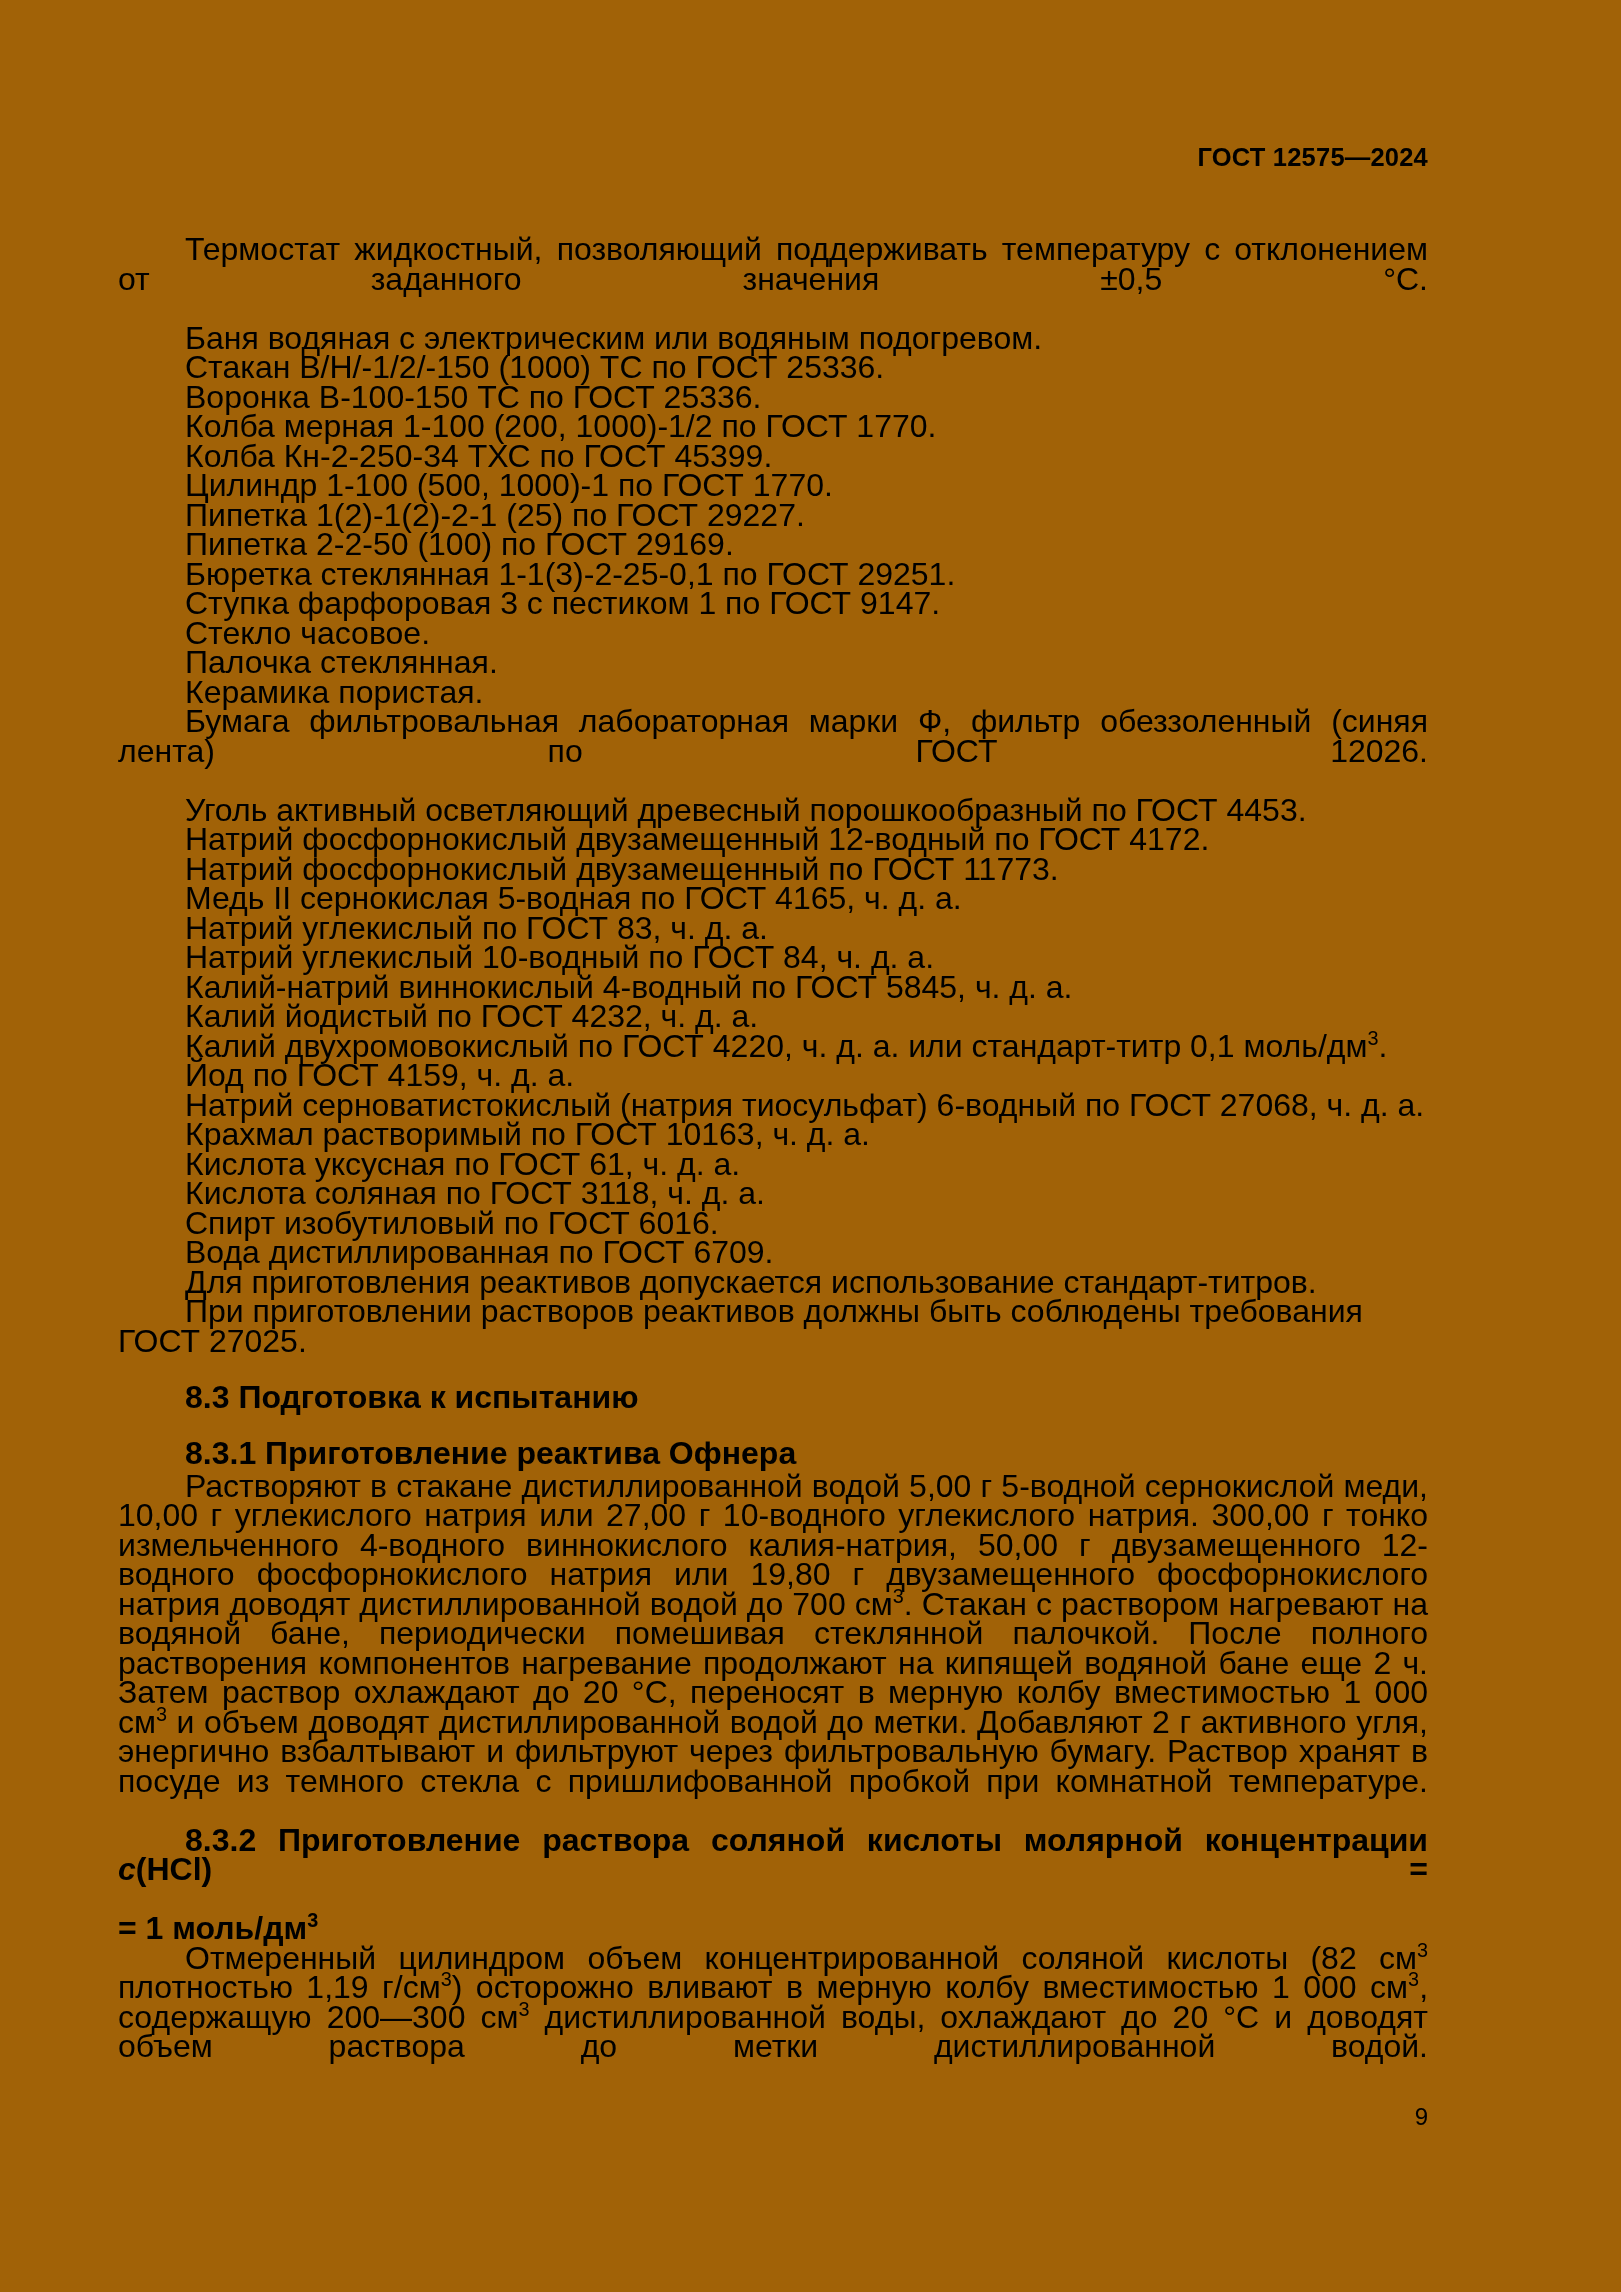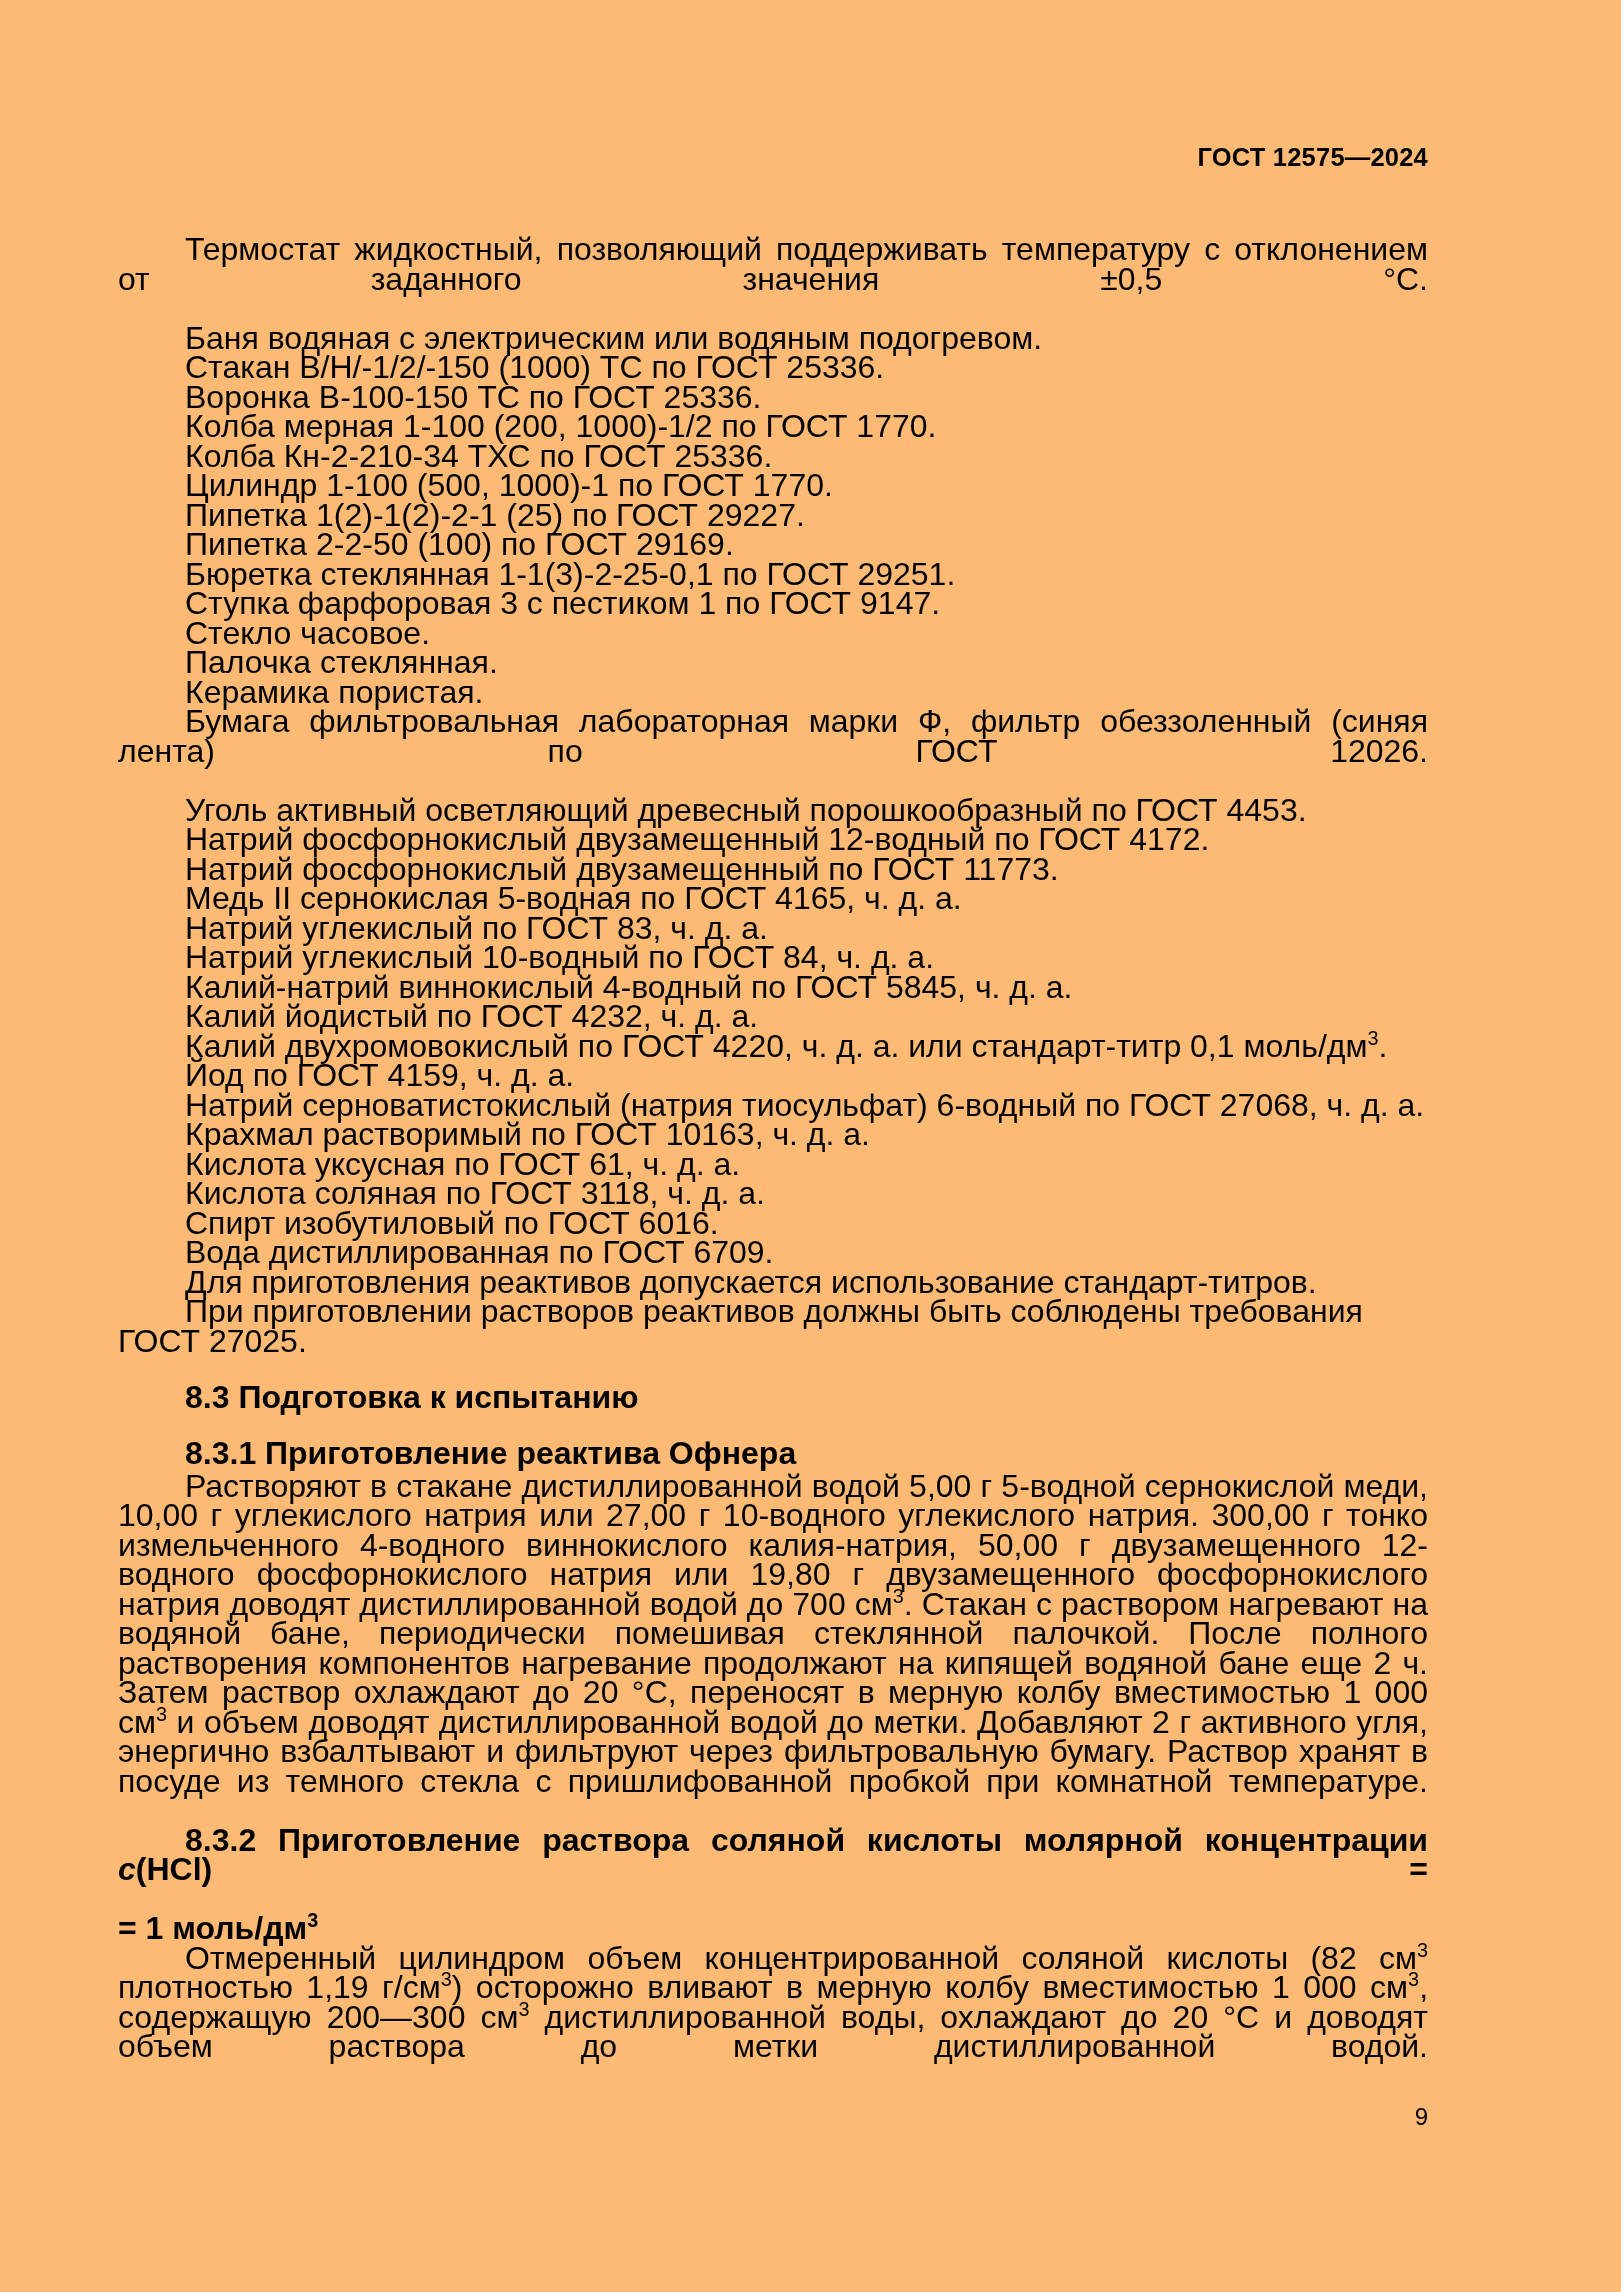--- a/index.html
+++ b/index.html
@@ -8,21 +8,21 @@
     background: #ffffff;
   }
   body {
     font-family: "Liberation Sans", sans-serif;
     color: #000000;
   }
   .page {
     position: relative;
     width: 1621px;
     height: 2293px;
-    background: #fdba74;
+    background: #a16207;
     overflow: hidden;
     box-sizing: border-box;
   }
   .header {
     position: absolute;
     top: 145px;
     left: 118px;
     width: 1310px;
     text-align: right;
     font-size: 25.5px;
@@ -110,21 +110,21 @@
   <div class="header">ГОСТ 12575—2024</div>
 
   <div class="content">
 
     <p class="indent flow">Термостат жидкостный, позволяющий поддерживать температуру с отклонением от заданного значения ±0,5 °C.</p>
 
     <p class="item">Баня водяная с электрическим или водяным подогревом.</p>
     <p class="item">Стакан В/Н/-1/2/-150 (1000) ТС по ГОСТ 25336.</p>
     <p class="item">Воронка В-100-150 ТС по ГОСТ 25336.</p>
     <p class="item">Колба мерная 1-100 (200, 1000)-1/2 по ГОСТ 1770.</p>
-    <p class="item">Колба Кн-2-210-34 ТХС по ГОСТ 25336.</p>
+    <p class="item">Колба Кн-2-250-34 ТХС по ГОСТ 45399.</p>
     <p class="item">Цилиндр 1-100 (500, 1000)-1 по ГОСТ 1770.</p>
     <p class="item">Пипетка 1(2)-1(2)-2-1 (25) по ГОСТ 29227.</p>
     <p class="item">Пипетка 2-2-50 (100) по ГОСТ 29169.</p>
     <p class="item">Бюретка стеклянная 1-1(3)-2-25-0,1 по ГОСТ 29251.</p>
     <p class="item">Ступка фарфоровая 3 с пестиком 1 по ГОСТ 9147.</p>
     <p class="item">Стекло часовое.</p>
     <p class="item">Палочка стеклянная.</p>
     <p class="item">Керамика пористая.</p>
 
     <p class="indent flow">Бумага фильтровальная лабораторная марки Ф, фильтр обеззоленный (синяя лента) по ГОСТ 12026.</p>

